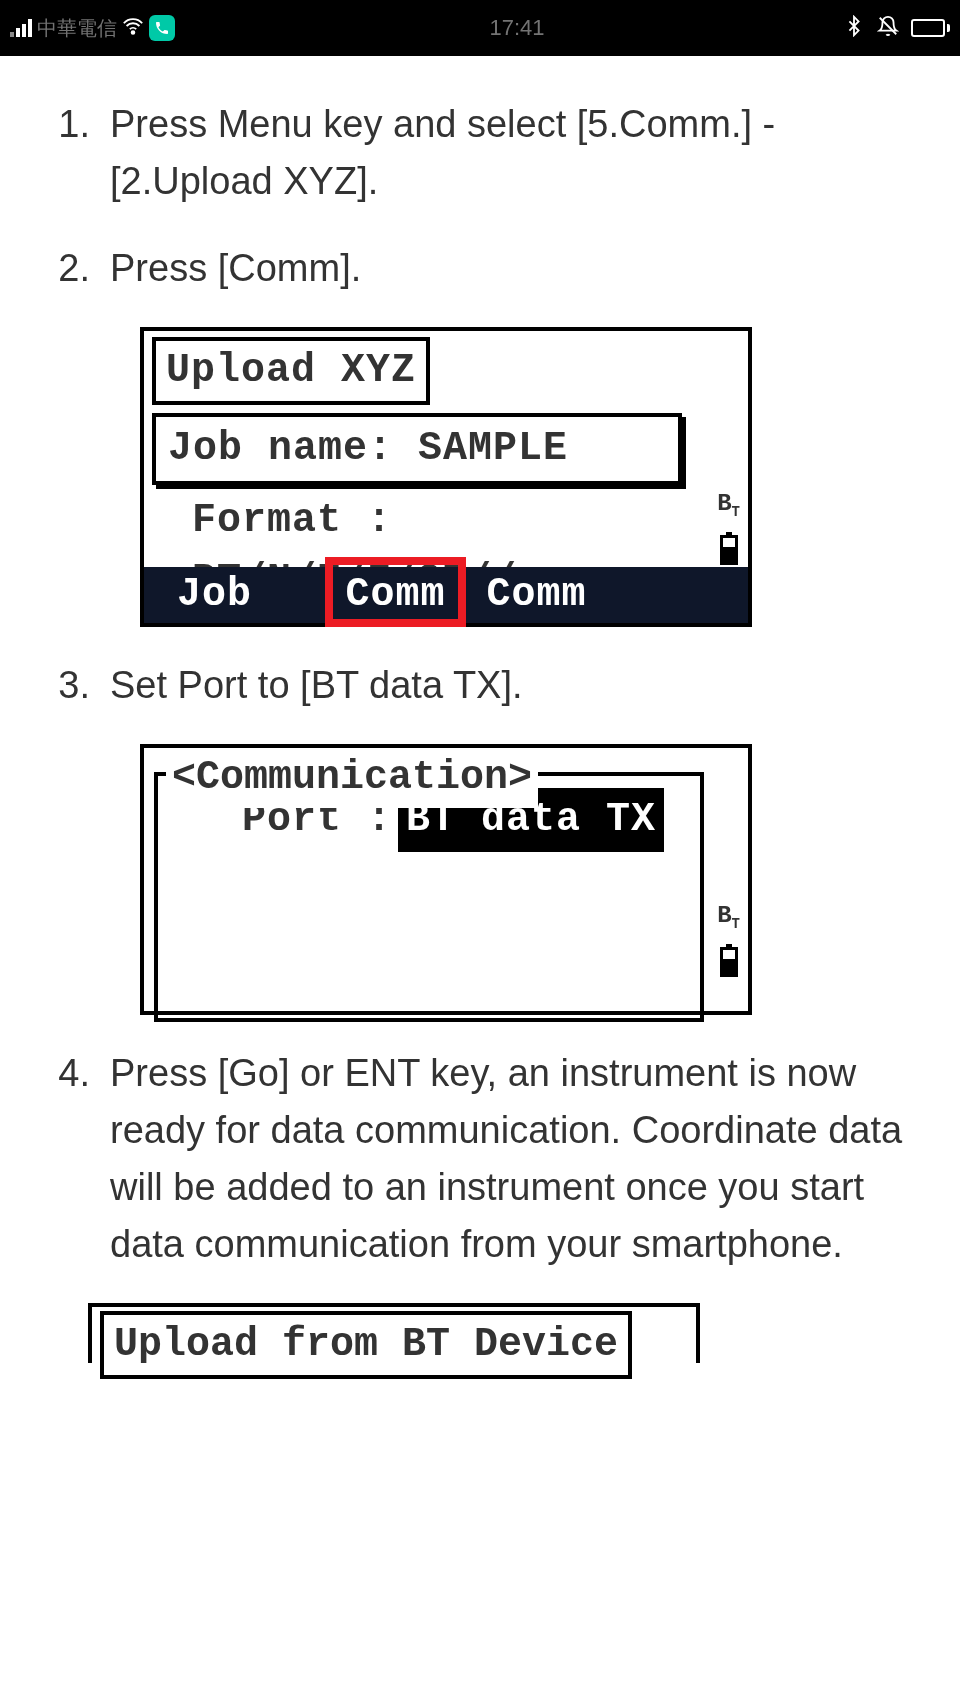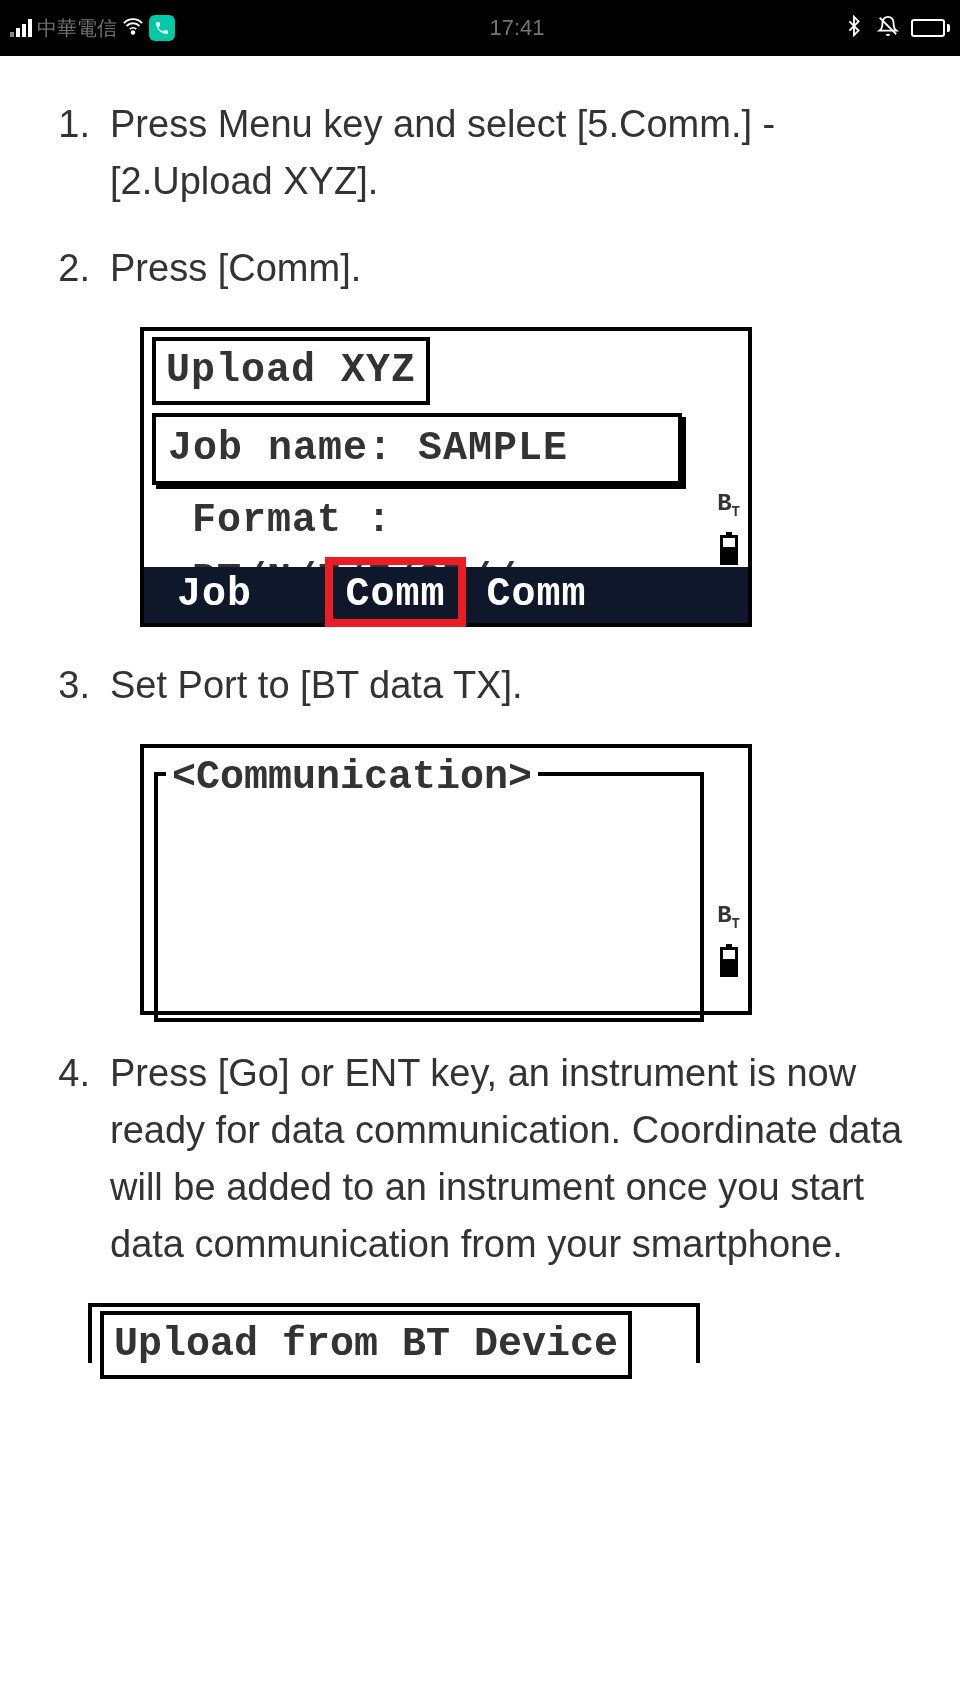--- a/index.html
+++ b/index.html
@@ -418,20 +418,24 @@
 
   <div class="step">
     <div class="step-num">3.</div>
     <div class="step-text">Set Port to [BT data TX].</div>
   </div>
 
   <div class="lcd-wrap">
     <div class="lcd screen2">
       <div class="fieldset-line">
         <div class="fieldset-label">&lt;Communication&gt;</div>
+        <div class="port-row">
+          <span class="port-label">Port :</span>
+          <span class="port-value">BT data TX</span>
+        </div>
       </div>
       <div class="lcd-side-icons">
         <span class="bt-mini">B<sub style="font-size:14px">T</sub></span>
         <span class="batt-mini"></span>
       </div>
     </div>
   </div>
 
   <div class="step">
     <div class="step-num">4.</div>

